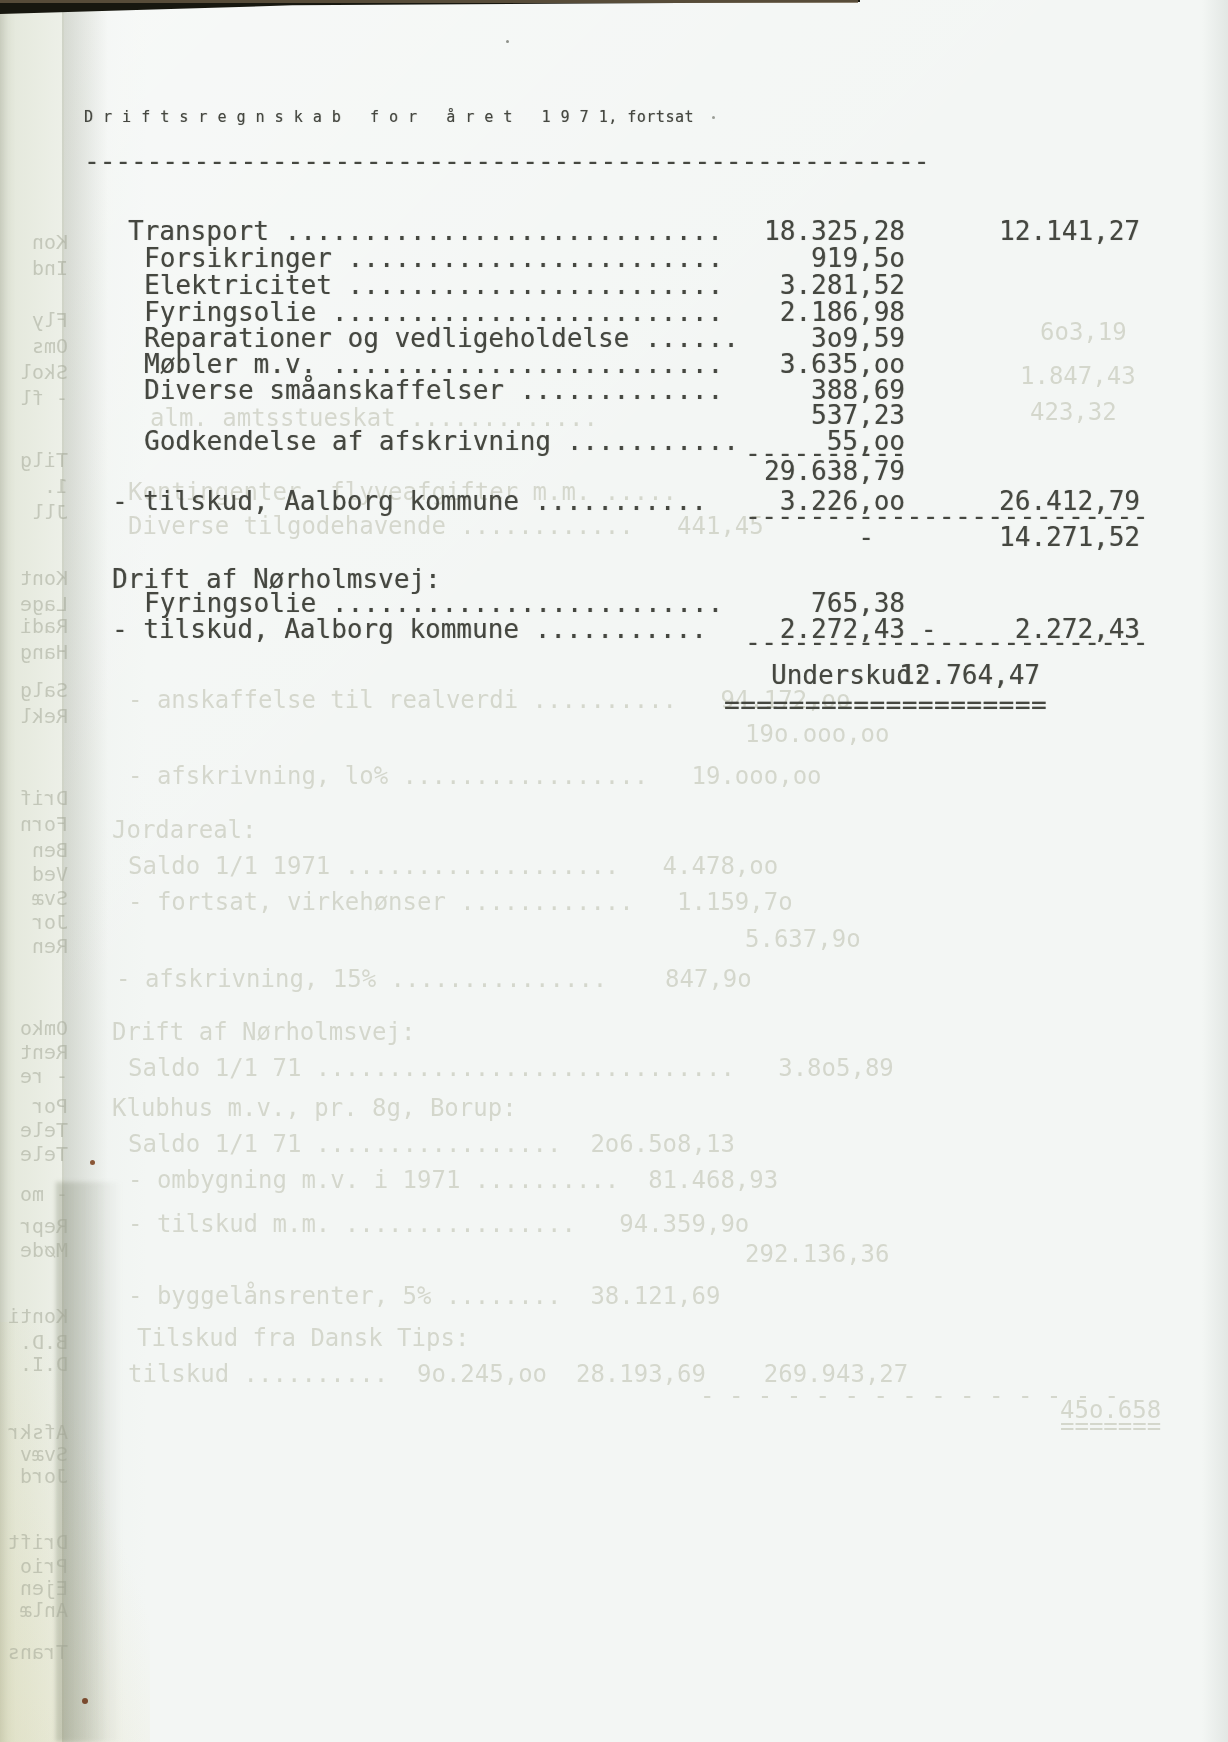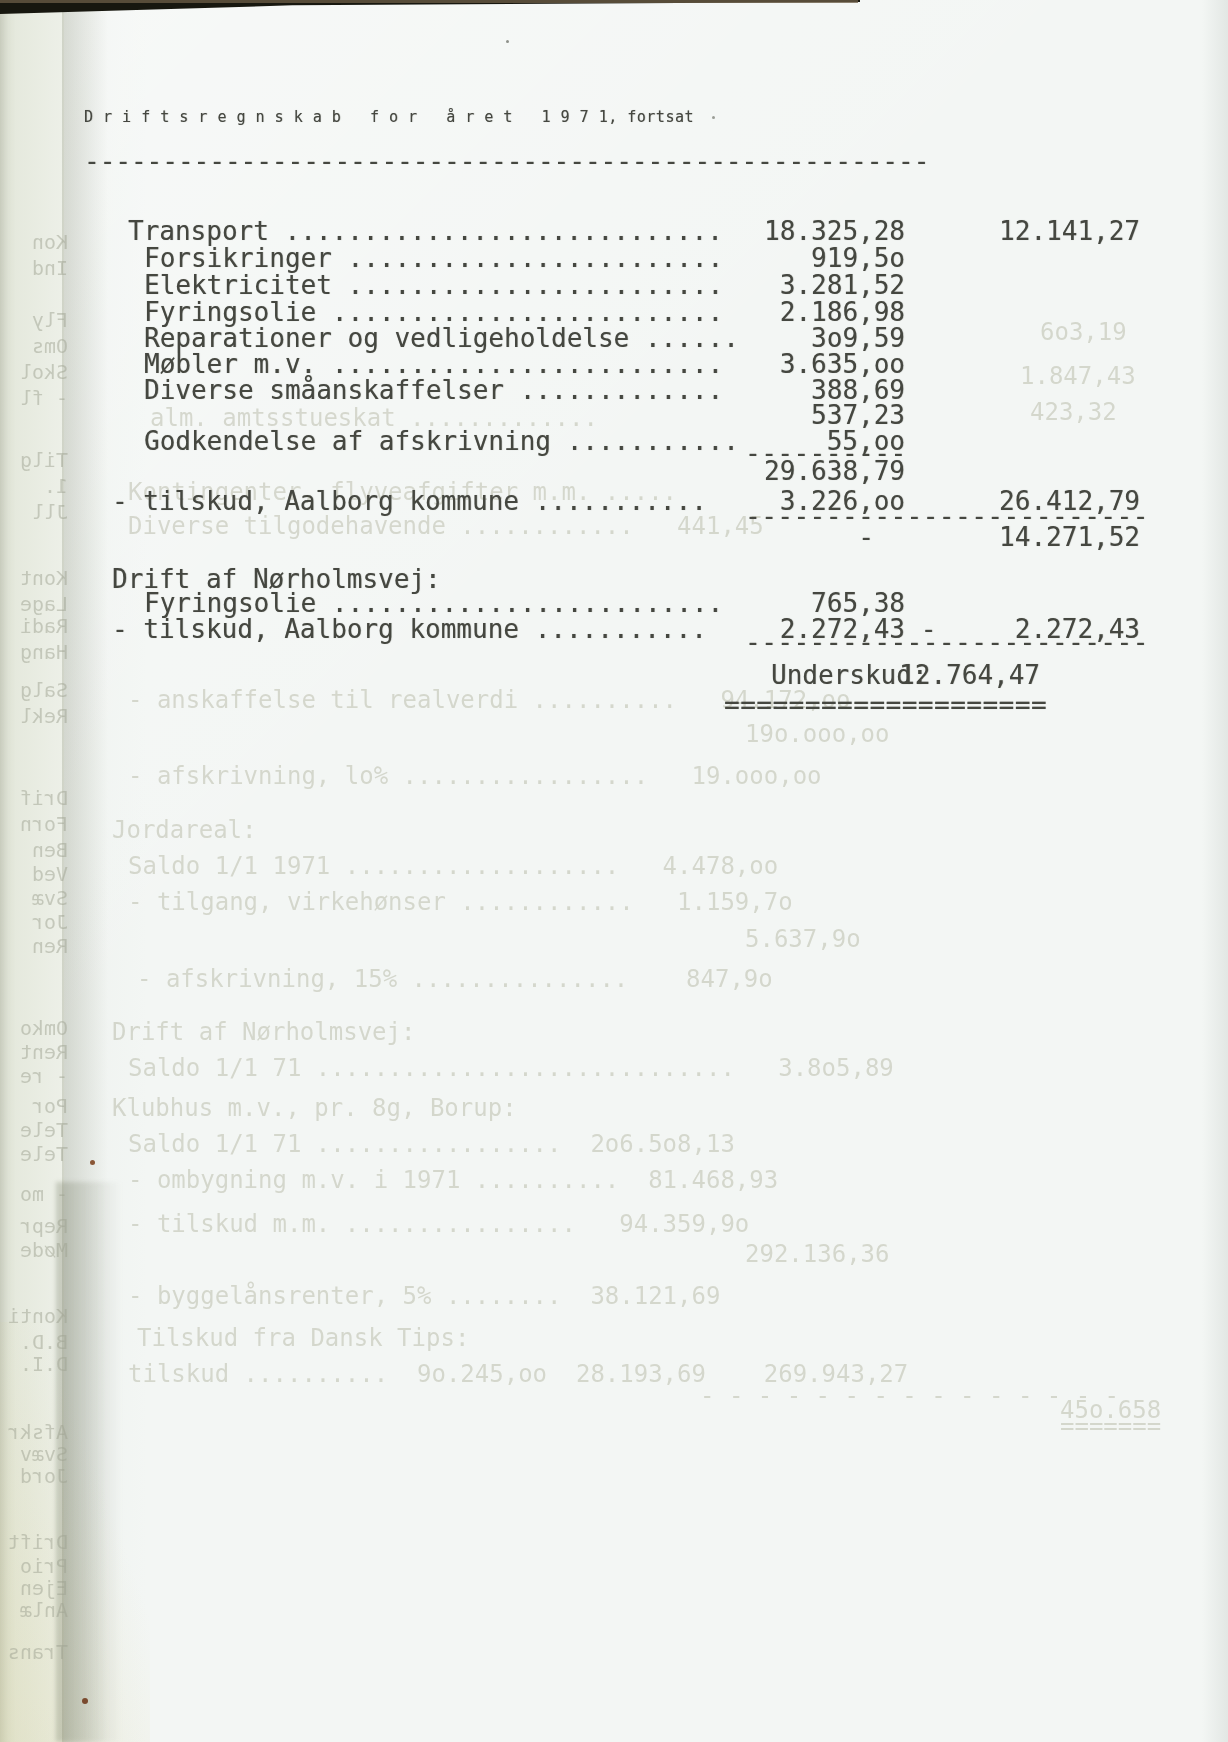--- a/index.html
+++ b/index.html
@@ -111,23 +111,23 @@
       <div class="bleed-c" style="left: 1020px; top: 362px;">1.847,43</div>
       <div class="bleed-c" style="left: 1030px; top: 398px;">423,32</div>
       <div class="bleed-c" style="left: 150px; top: 404px;">alm. amtsstueskat .............</div>
       <div class="bleed-c" style="left: 128px; top: 478px;">Kontingenter, flyveafgifter m.m. .....</div>
       <div class="bleed-c" style="left: 128px; top: 512px;">Diverse tilgodehavende ............   441,45</div>
       <div class="bleed-c" style="left: 128px; top: 686px;">- anskaffelse til realverdi ..........   94.172,oo</div>
       <div class="bleed-c" style="left: 745px; top: 720px;">19o.ooo,oo</div>
       <div class="bleed-c" style="left: 128px; top: 762px;">- afskrivning, lo% .................   19.ooo,oo</div>
       <div class="bleed-c" style="left: 112px; top: 816px;">Jordareal:</div>
       <div class="bleed-c" style="left: 128px; top: 852px;">Saldo 1/1 1971 ...................   4.478,oo</div>
-      <div class="bleed-c" style="left: 128px; top: 888px;">- tilgang, virkehønser ............   1.159,7o</div>
+      <div class="bleed-c" style="left: 128px; top: 888px;">- fortsat, virkehønser ............   1.159,7o</div>
       <div class="bleed-c" style="left: 745px; top: 925px;">5.637,9o</div>
-      <div class="bleed-c" style="left: 137px; top: 965px; text-align: center;">- afskrivning, 15% ...............    847,9o</div>
+      <div class="bleed-c" style="left: 116px; top: 965px; text-align: center;">- afskrivning, 15% ...............    847,9o</div>
       <div class="bleed-c" style="left: 112px; top: 1018px;">Drift af Nørholmsvej:</div>
       <div class="bleed-c" style="left: 128px; top: 1054px;">Saldo 1/1 71 .............................   3.8o5,89</div>
       <div class="bleed-c" style="left: 112px; top: 1094px;">Klubhus m.v., pr. 8g, Borup:</div>
       <div class="bleed-c" style="left: 128px; top: 1130px;">Saldo 1/1 71 .................  2o6.5o8,13</div>
       <div class="bleed-c" style="left: 128px; top: 1166px;">- ombygning m.v. i 1971 ..........  81.468,93</div>
       <div class="bleed-c" style="left: 128px; top: 1210px;">- tilskud m.m. ................   94.359,9o</div>
       <div class="bleed-c" style="left: 745px; top: 1240px;">292.136,36</div>
       <div class="bleed-c" style="left: 128px; top: 1282px;">- byggelånsrenter, 5% ........  38.121,69</div>
       <div class="bleed-c" style="left: 112px; top: 1324px; margin-left: 25px;">Tilskud fra Dansk Tips:</div>
       <div class="bleed-c" style="left: 128px; top: 1360px;">tilskud ..........  9o.245,oo  28.193,69    269.943,27</div>

